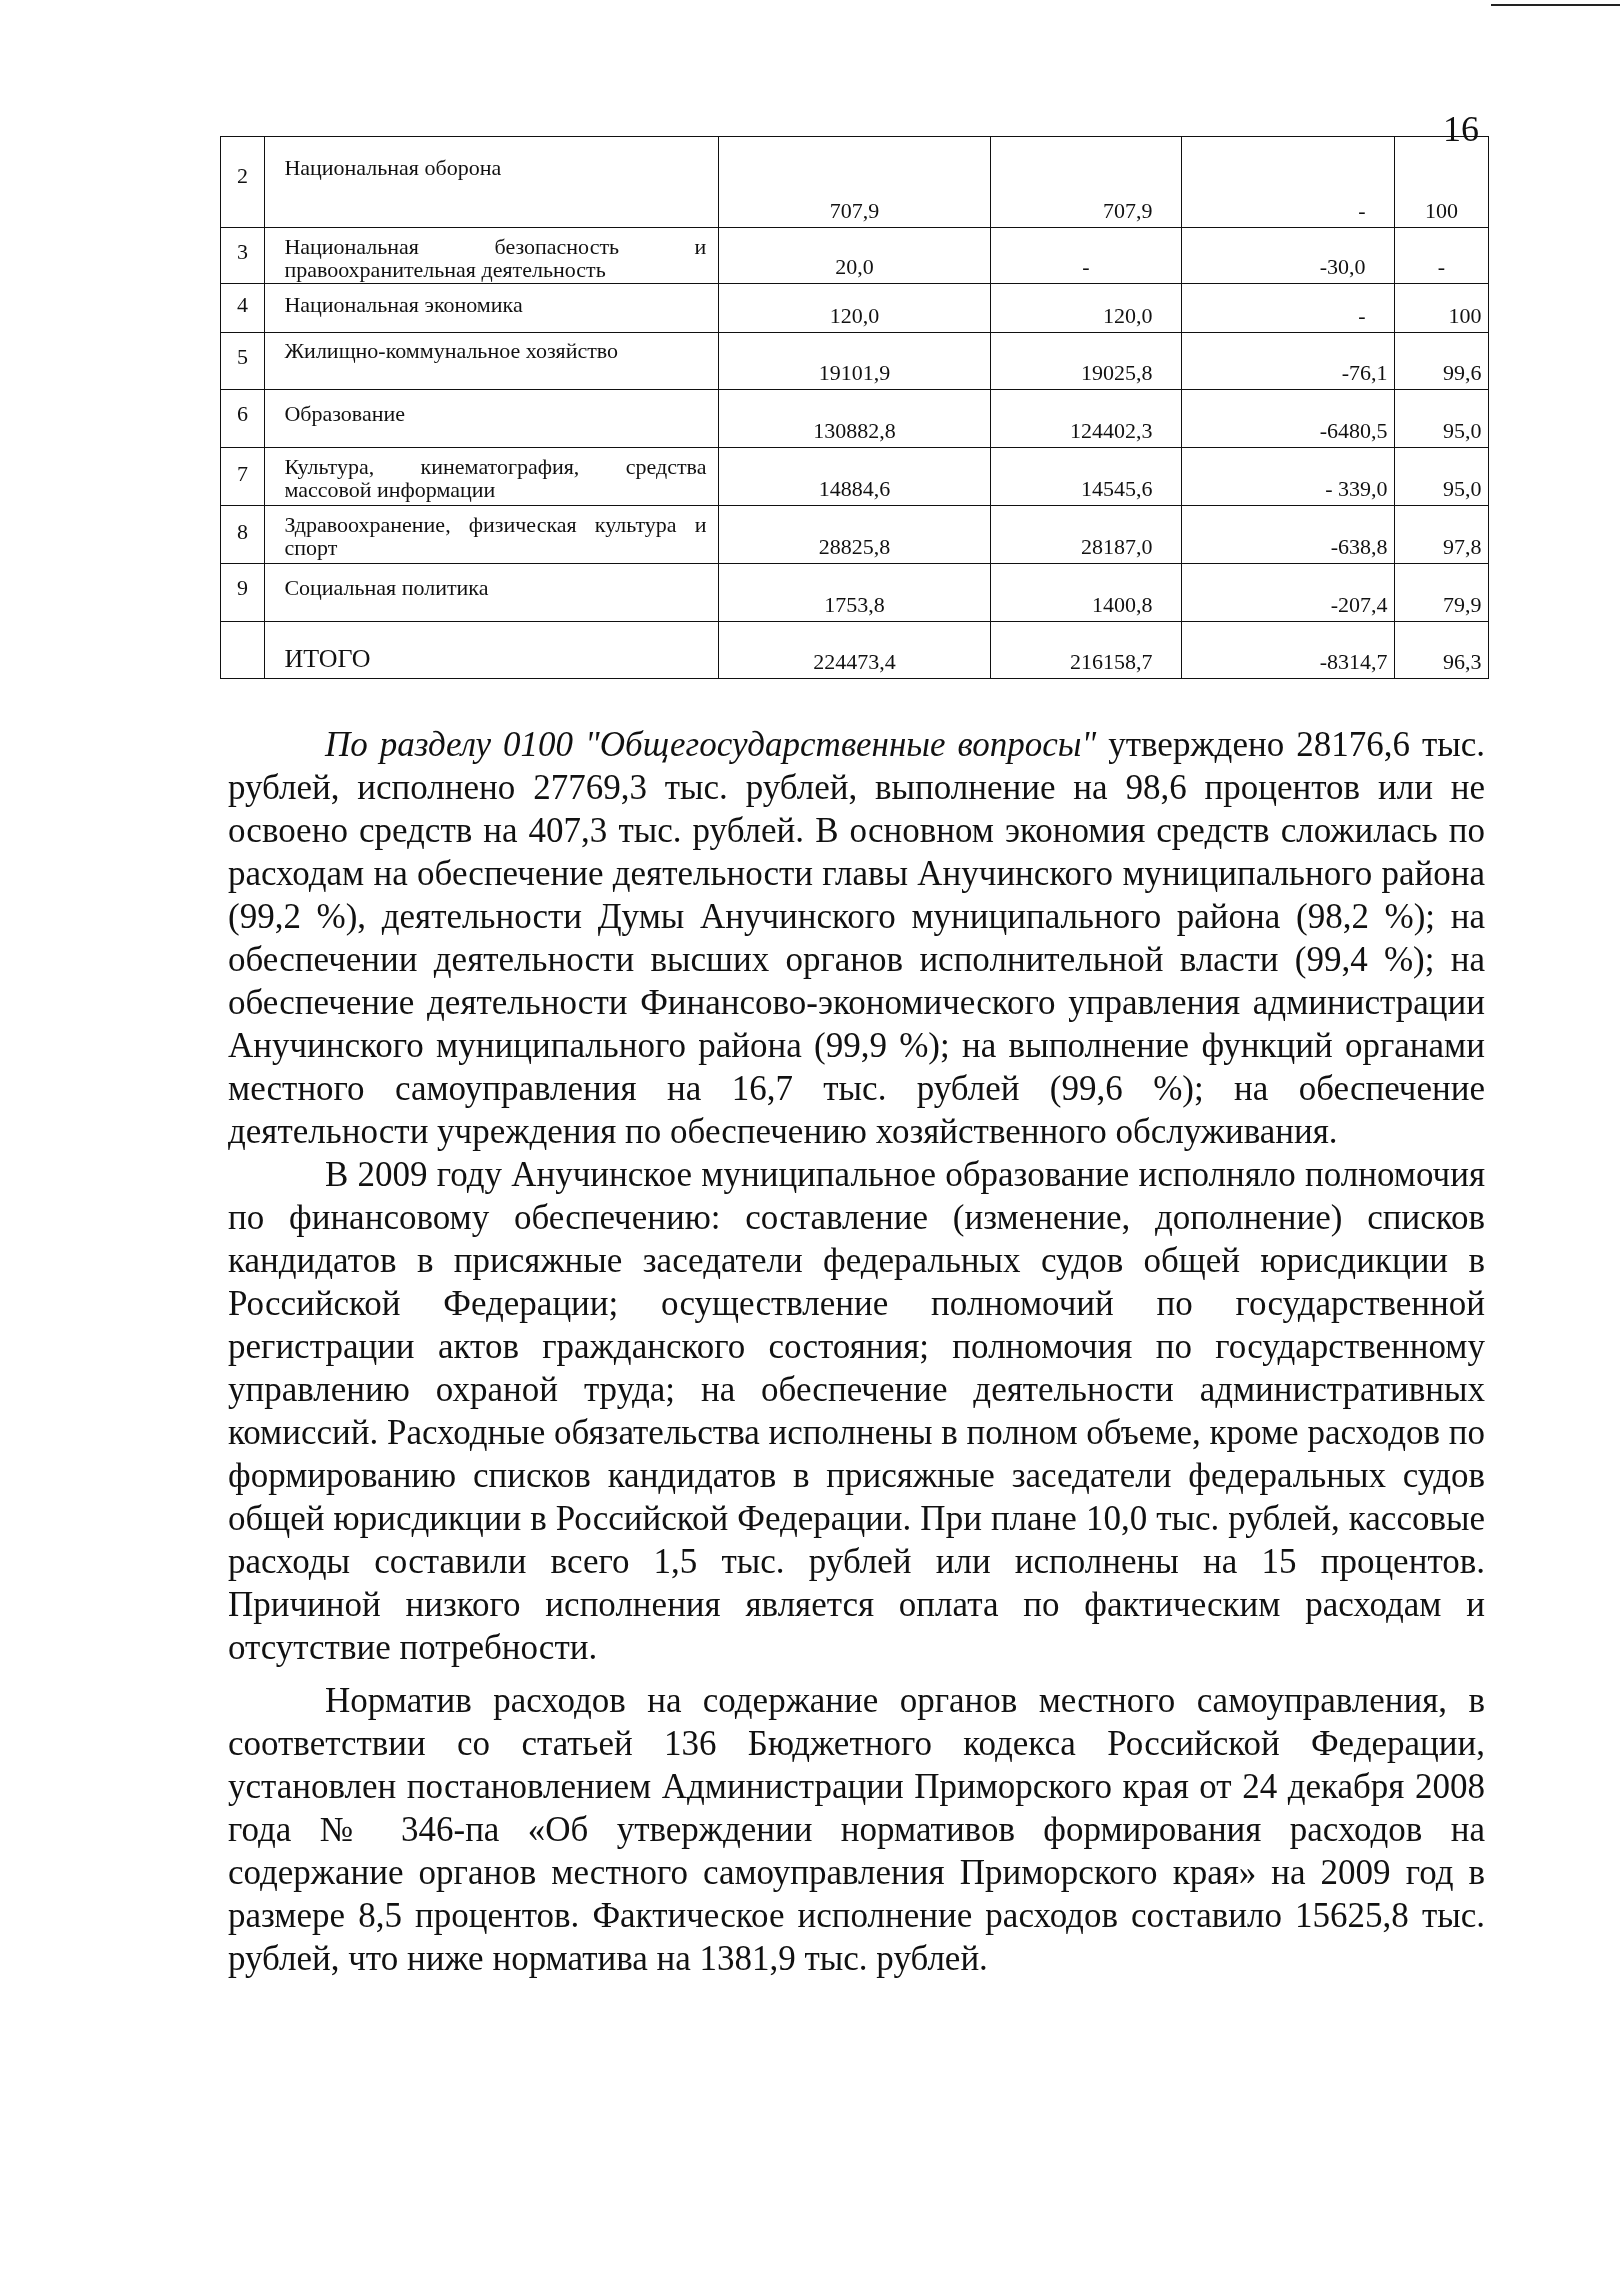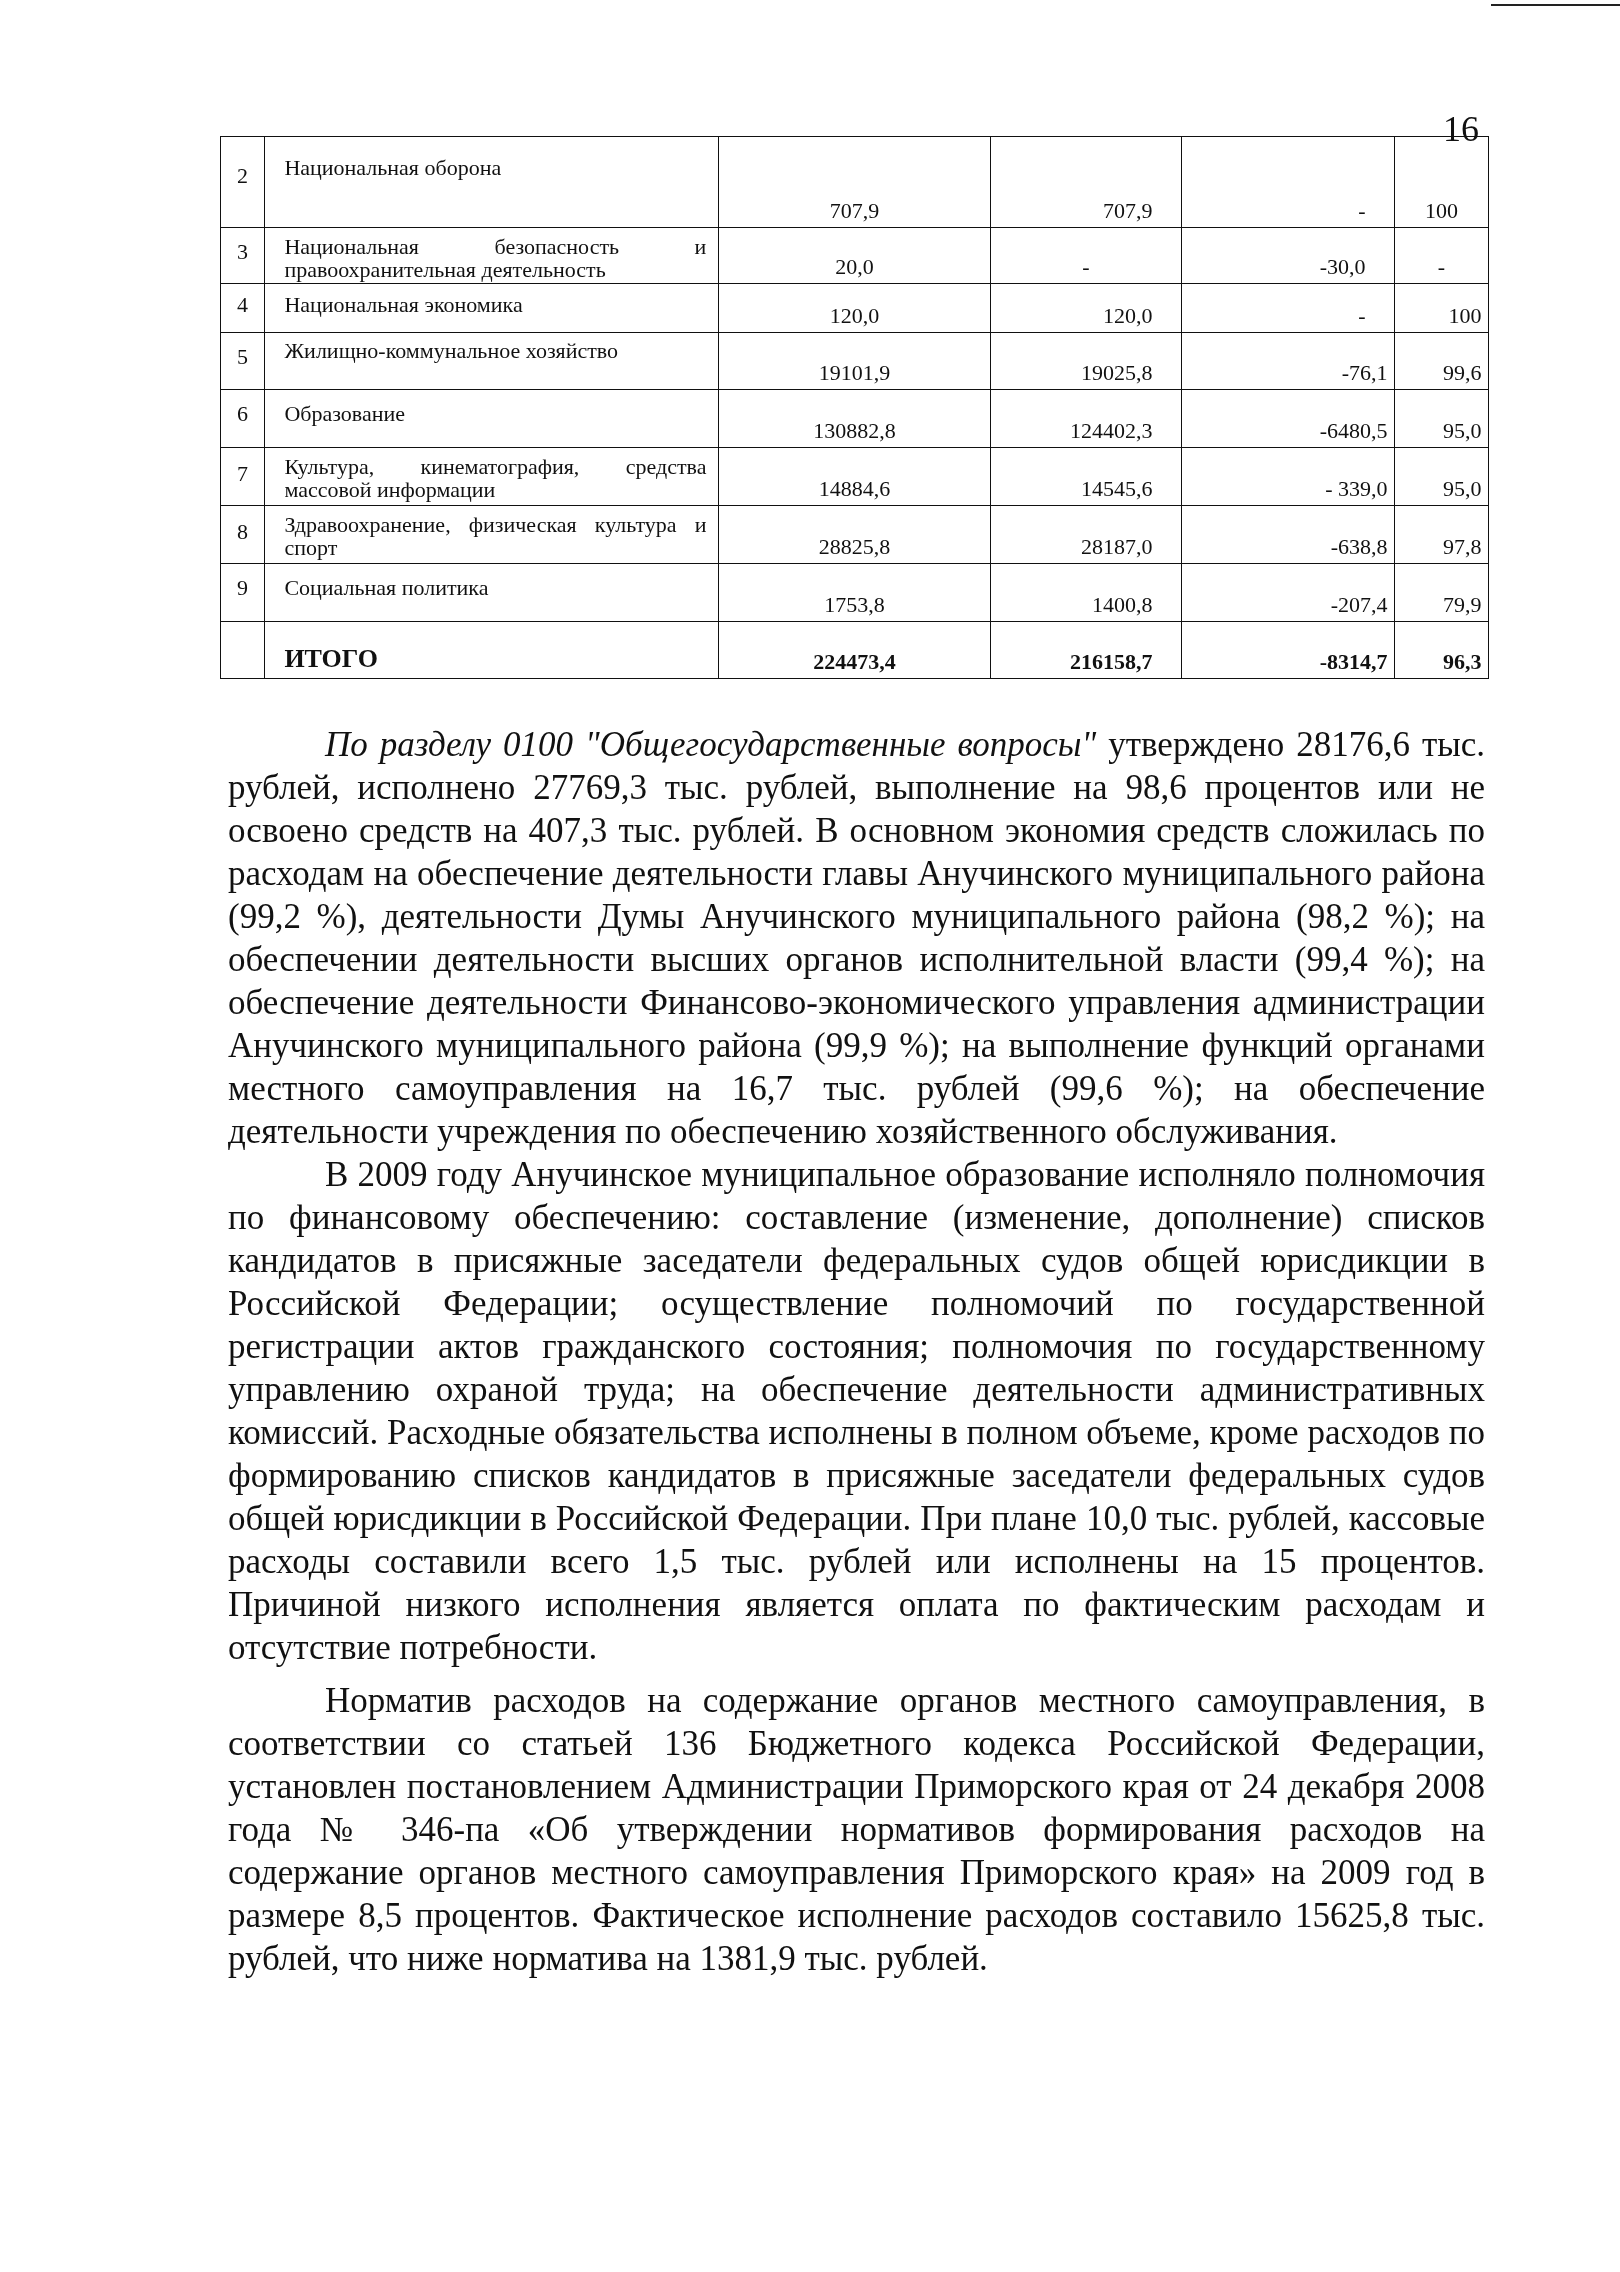--- a/index.html
+++ b/index.html
@@ -42,21 +42,21 @@
     overflow: hidden; white-space: normal;
   }
   table.budget td.name.two {
     padding-top: 6.5px;
   }
   table.budget td.val {
     text-align: right; padding: 0 28.5px 3.9px 0; margin-top: 40px;
   }
   table.budget td.val.c3 { text-align: center; padding-right: 0; }
   table.budget td.val.c6 { text-align: center; padding-right: 0; }
-  table.budget tr.total td { font-weight: bold; }
+  table.budget tr.total td { font-weight: normal; }
   table.budget tr.total td.name { font-size: 26px; padding-top: 23px; }
   .text-block {
     position: absolute; left: 228px; top: 723px; width: 1257px;
     font-size: 35px; line-height: 43px;
   }
   .text-block p {
     margin: 0; text-align: justify; text-indent: 97px;
   }
   .text-block p.first { text-indent: 97px; }
   .text-block p + p { margin-top: 0; }

